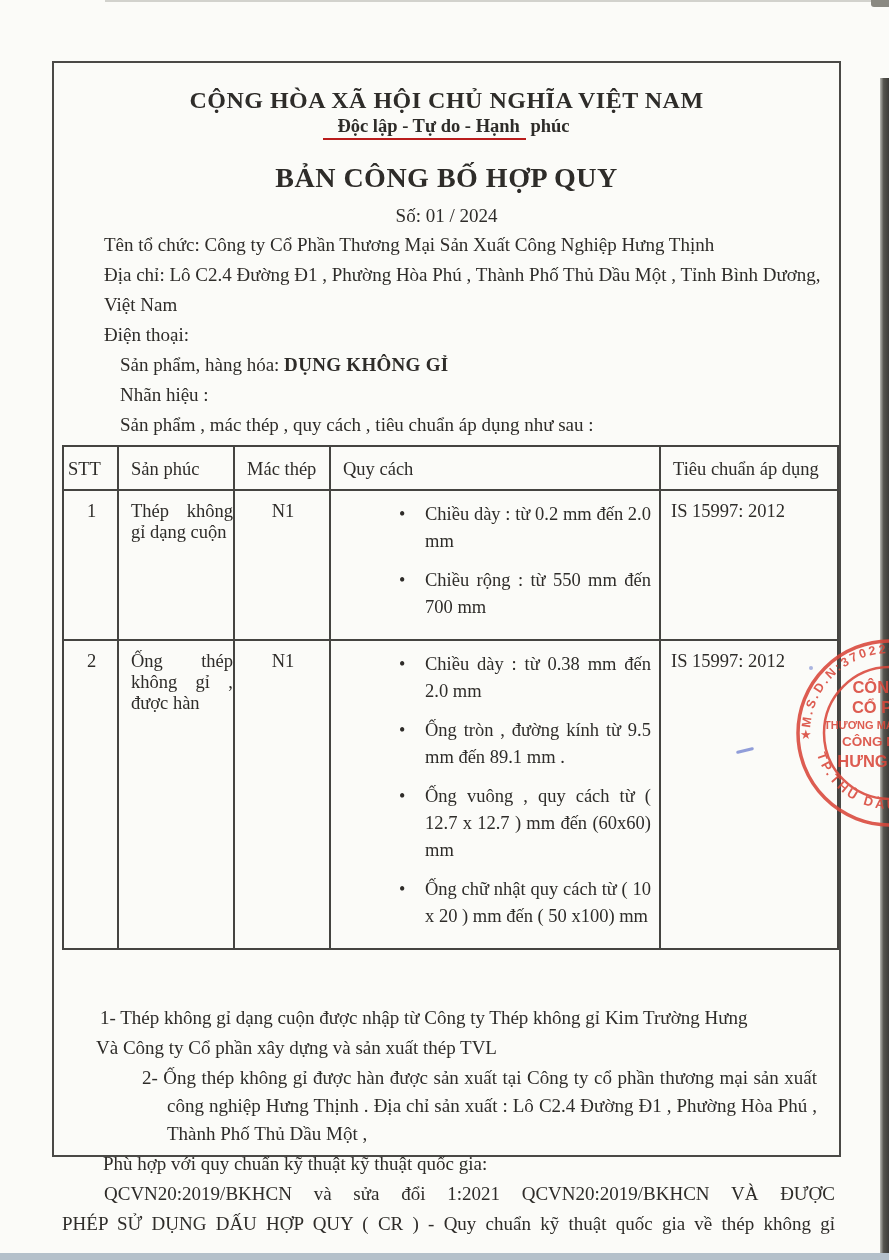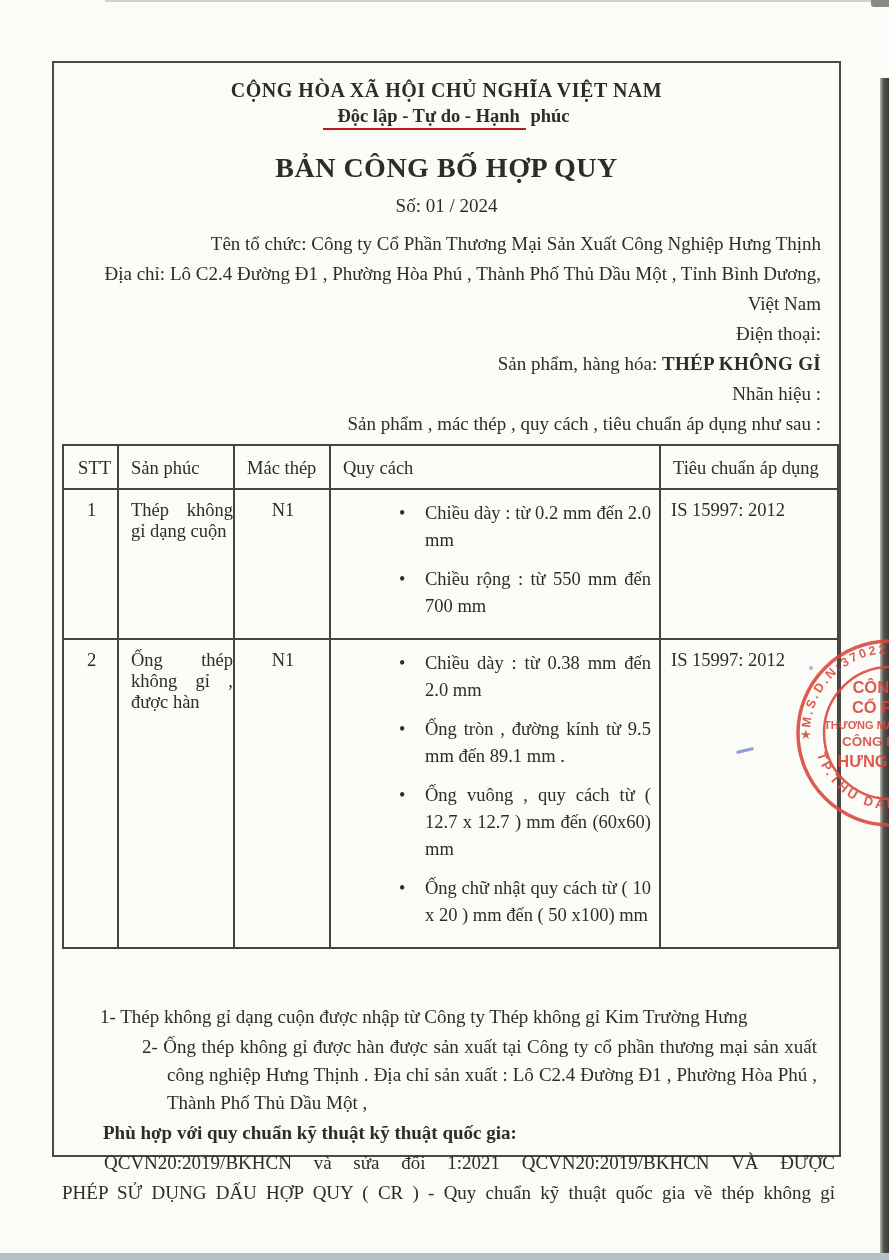--- a/index.html
+++ b/index.html
@@ -19,57 +19,57 @@
   .scan-bottom-band{position:absolute;left:0;top:1253px;width:889px;height:7px;background:#b4c0ca;}
   .ink-dash{position:absolute;left:736px;top:749px;width:18px;height:3px;background:#4a5fc4;opacity:.6;transform:rotate(-14deg);border-radius:2px;}
   .ink-dot{position:absolute;left:809px;top:666px;width:4px;height:4px;background:#4a5fc4;opacity:.45;border-radius:50%;}
 
   
   .doc-border{
     position:absolute;left:52px;top:61px;width:789px;height:1096px;
     border:2px solid #4a4946;
     box-sizing:border-box;
   }
-  .nat-title{margin-top:14px;text-align:center;font-size:20px;font-weight:bold;line-height:26px;letter-spacing:.5px;}
+  .nat-title{margin-top:24px;text-align:center;font-size:24px;font-weight:bold;line-height:26px;letter-spacing:.5px;}
   .motto{text-align:center;font-size:18.5px;font-weight:bold;line-height:26px;}
   .motto-underline{border-bottom:2px solid #b91c1c;padding:0 6px 2px 14px;}
   .doc-title{margin-top:24px;text-align:center;font-size:28px;font-weight:bold;line-height:30px;letter-spacing:.5px;}
   .doc-number{margin-top:10px;text-align:center;font-size:19px;line-height:26px;}
 
-  .info{margin-top:10px;font-size:19px;line-height:30px;text-align:right;}
+  .info{margin-top:1px;font-size:19px;line-height:30px;}
   .info p{margin:0;padding-left:50px;padding-right:18px;}
   .info p.indent{padding-left:66px;}
   .product-value{font-weight:bold;letter-spacing:.3px;}
 
   table.spec{
     margin:5px 0 0 8px;border-collapse:collapse;table-layout:fixed;width:775px;
     font-size:18.5px;
   }
   table.spec col.c1{width:55px;}  table.spec col.c2{width:116px;}
   table.spec col.c3{width:96px;}  table.spec col.c4{width:330px;}
   table.spec col.c5{width:178px;}
   table.spec th,table.spec td{border:2px solid #454441;vertical-align:top;box-sizing:border-box;}
   table.spec th{height:44px;font-weight:normal;text-align:left;padding:8px 6px 6px 12px;vertical-align:middle;}
-  table.spec th.c{text-align:right;padding-left:12px;}
+  table.spec th.c{text-align:left;padding-left:4px;}
   table.spec td{padding:10px 8px 6px 10px;}
   table.spec td.c{text-align:center;}
   table.spec td.just{text-align:justify;padding-left:12px;padding-right:0;}
   tr.r1 td{height:95px;} tr.r2 td{height:235px;}
   td.qc{padding-left:0;padding-right:14px;border-radius:7px;}
   td.qc ul{margin:0;padding:0 0 0 84px;list-style:none;}
   td.qc li{position:relative;text-align:justify;line-height:27px;margin-bottom:12px;}
   td.qc li::before{content:"•";position:absolute;left:-26px;top:0;font-size:18px;}
   td.std{padding-left:12px;}
 
   .notes{margin-top:54px;font-size:19px;line-height:28px;}
   .notes p{margin:0 10px 2px 0;}
   .note-a{padding-left:46px;white-space:nowrap;}
   .note-b{padding-left:42px;}
   .note-c{padding-left:113px;text-indent:-25px;text-align:justify;padding-right:12px !important;}
-  .note-d{padding-left:49px;font-weight:bold;}
+  .note-d{padding-left:49px;}
   .note-q1{padding-left:50px;text-align:justify;text-align-last:justify;margin-right:4px !important;}
   .note-q2{padding-left:8px;text-align:justify;text-align-last:justify;margin-right:4px !important;}
 
   
   svg.stamp{position:absolute;left:780px;top:623px;opacity:.88;}
   svg.stamp .ring{fill:none;stroke:#d9473a;}
   svg.stamp text{fill:#d9473a;font-family:"Liberation Sans","DejaVu Sans",sans-serif;font-weight:bold;}
   svg.stamp .arc{font-size:12.5px;letter-spacing:2.5px;}
   svg.stamp .arcb{font-size:13px;letter-spacing:3px;}
   svg.stamp .star{font-size:13px;}
@@ -90,21 +90,21 @@
     <div class="nat-title">CỘNG HÒA XÃ HỘI CHỦ NGHĨA VIỆT NAM</div>
     <div class="motto"><span class="motto-underline">Độc lập - Tự do - Hạnh</span><span> phúc</span></div>
 
     <div class="doc-title">BẢN CÔNG BỐ HỢP QUY</div>
     <div class="doc-number">Số: 01 / 2024</div>
 
     <div class="info">
       <p>Tên tổ chức: Công ty Cổ Phần Thương Mại Sản Xuất Công Nghiệp Hưng Thịnh</p>
       <p>Địa chỉ: Lô C2.4 Đường Đ1 , Phường Hòa Phú , Thành Phố Thủ Dầu Một , Tỉnh Bình Dương, Việt Nam</p>
       <p>Điện thoại:</p>
-      <p class="indent"><span>Sản phẩm, hàng hóa:</span><span> </span><span class="product-value">THÉP KHÔNG GỈ</span></p>
+      <p class="indent"><span>Sản phẩm, hàng hóa:</span><span> </span><span class="product-value">DỤNG KHÔNG GỈ</span></p>
       <p class="indent">Nhãn hiệu :</p>
       <p class="indent">Sản phẩm , mác thép , quy cách , tiêu chuẩn áp dụng như sau :</p>
     </div>
 
     <table class="spec">
       <colgroup>
           <col class="c1">
           <col class="c2">
           <col class="c3">
           <col class="c4">
@@ -144,20 +144,21 @@
               <li>Ống chữ nhật quy cách từ ( 10 x 20 ) mm đến ( 50 x100) mm</li>
             </ul>
           </td>
           <td class="std">IS 15997: 2012</td>
         </tr>
       </tbody>
     </table>
 
     <div class="notes">
       <p class="note-a">1- Thép không gỉ dạng cuộn được nhập từ Công ty Thép không gỉ Kim Trường Hưng</p>
+      <p class="note-b">Và Công ty Cổ phần xây dựng và sản xuất thép TVL</p>
       <p class="note-c">2- Ống thép không gỉ được hàn được sản xuất tại Công ty cổ phần thương mại sản xuất công nghiệp Hưng Thịnh . Địa chỉ sản xuất : Lô C2.4 Đường Đ1 , Phường Hòa Phú , Thành Phố Thủ Dầu Một ,</p>
       <p class="note-d">Phù hợp với quy chuẩn kỹ thuật kỹ thuật quốc gia:</p>
       <p class="note-q1">QCVN20:2019/BKHCN và sửa đổi 1:2021 QCVN20:2019/BKHCN VÀ ĐƯỢC</p>
       <p class="note-q2">PHÉP SỬ DỤNG DẤU HỢP QUY ( CR ) - Quy chuẩn kỹ thuật quốc gia về thép không gỉ</p>
     </div>
   </div>
 
   <svg class="stamp" width="220" height="220" viewBox="0 0 220 220">
     <circle class="ring" cx="110" cy="110" r="92" stroke-width="3.5"></circle>
     <circle class="ring" cx="110" cy="110" r="66" stroke-width="2.5"></circle>

